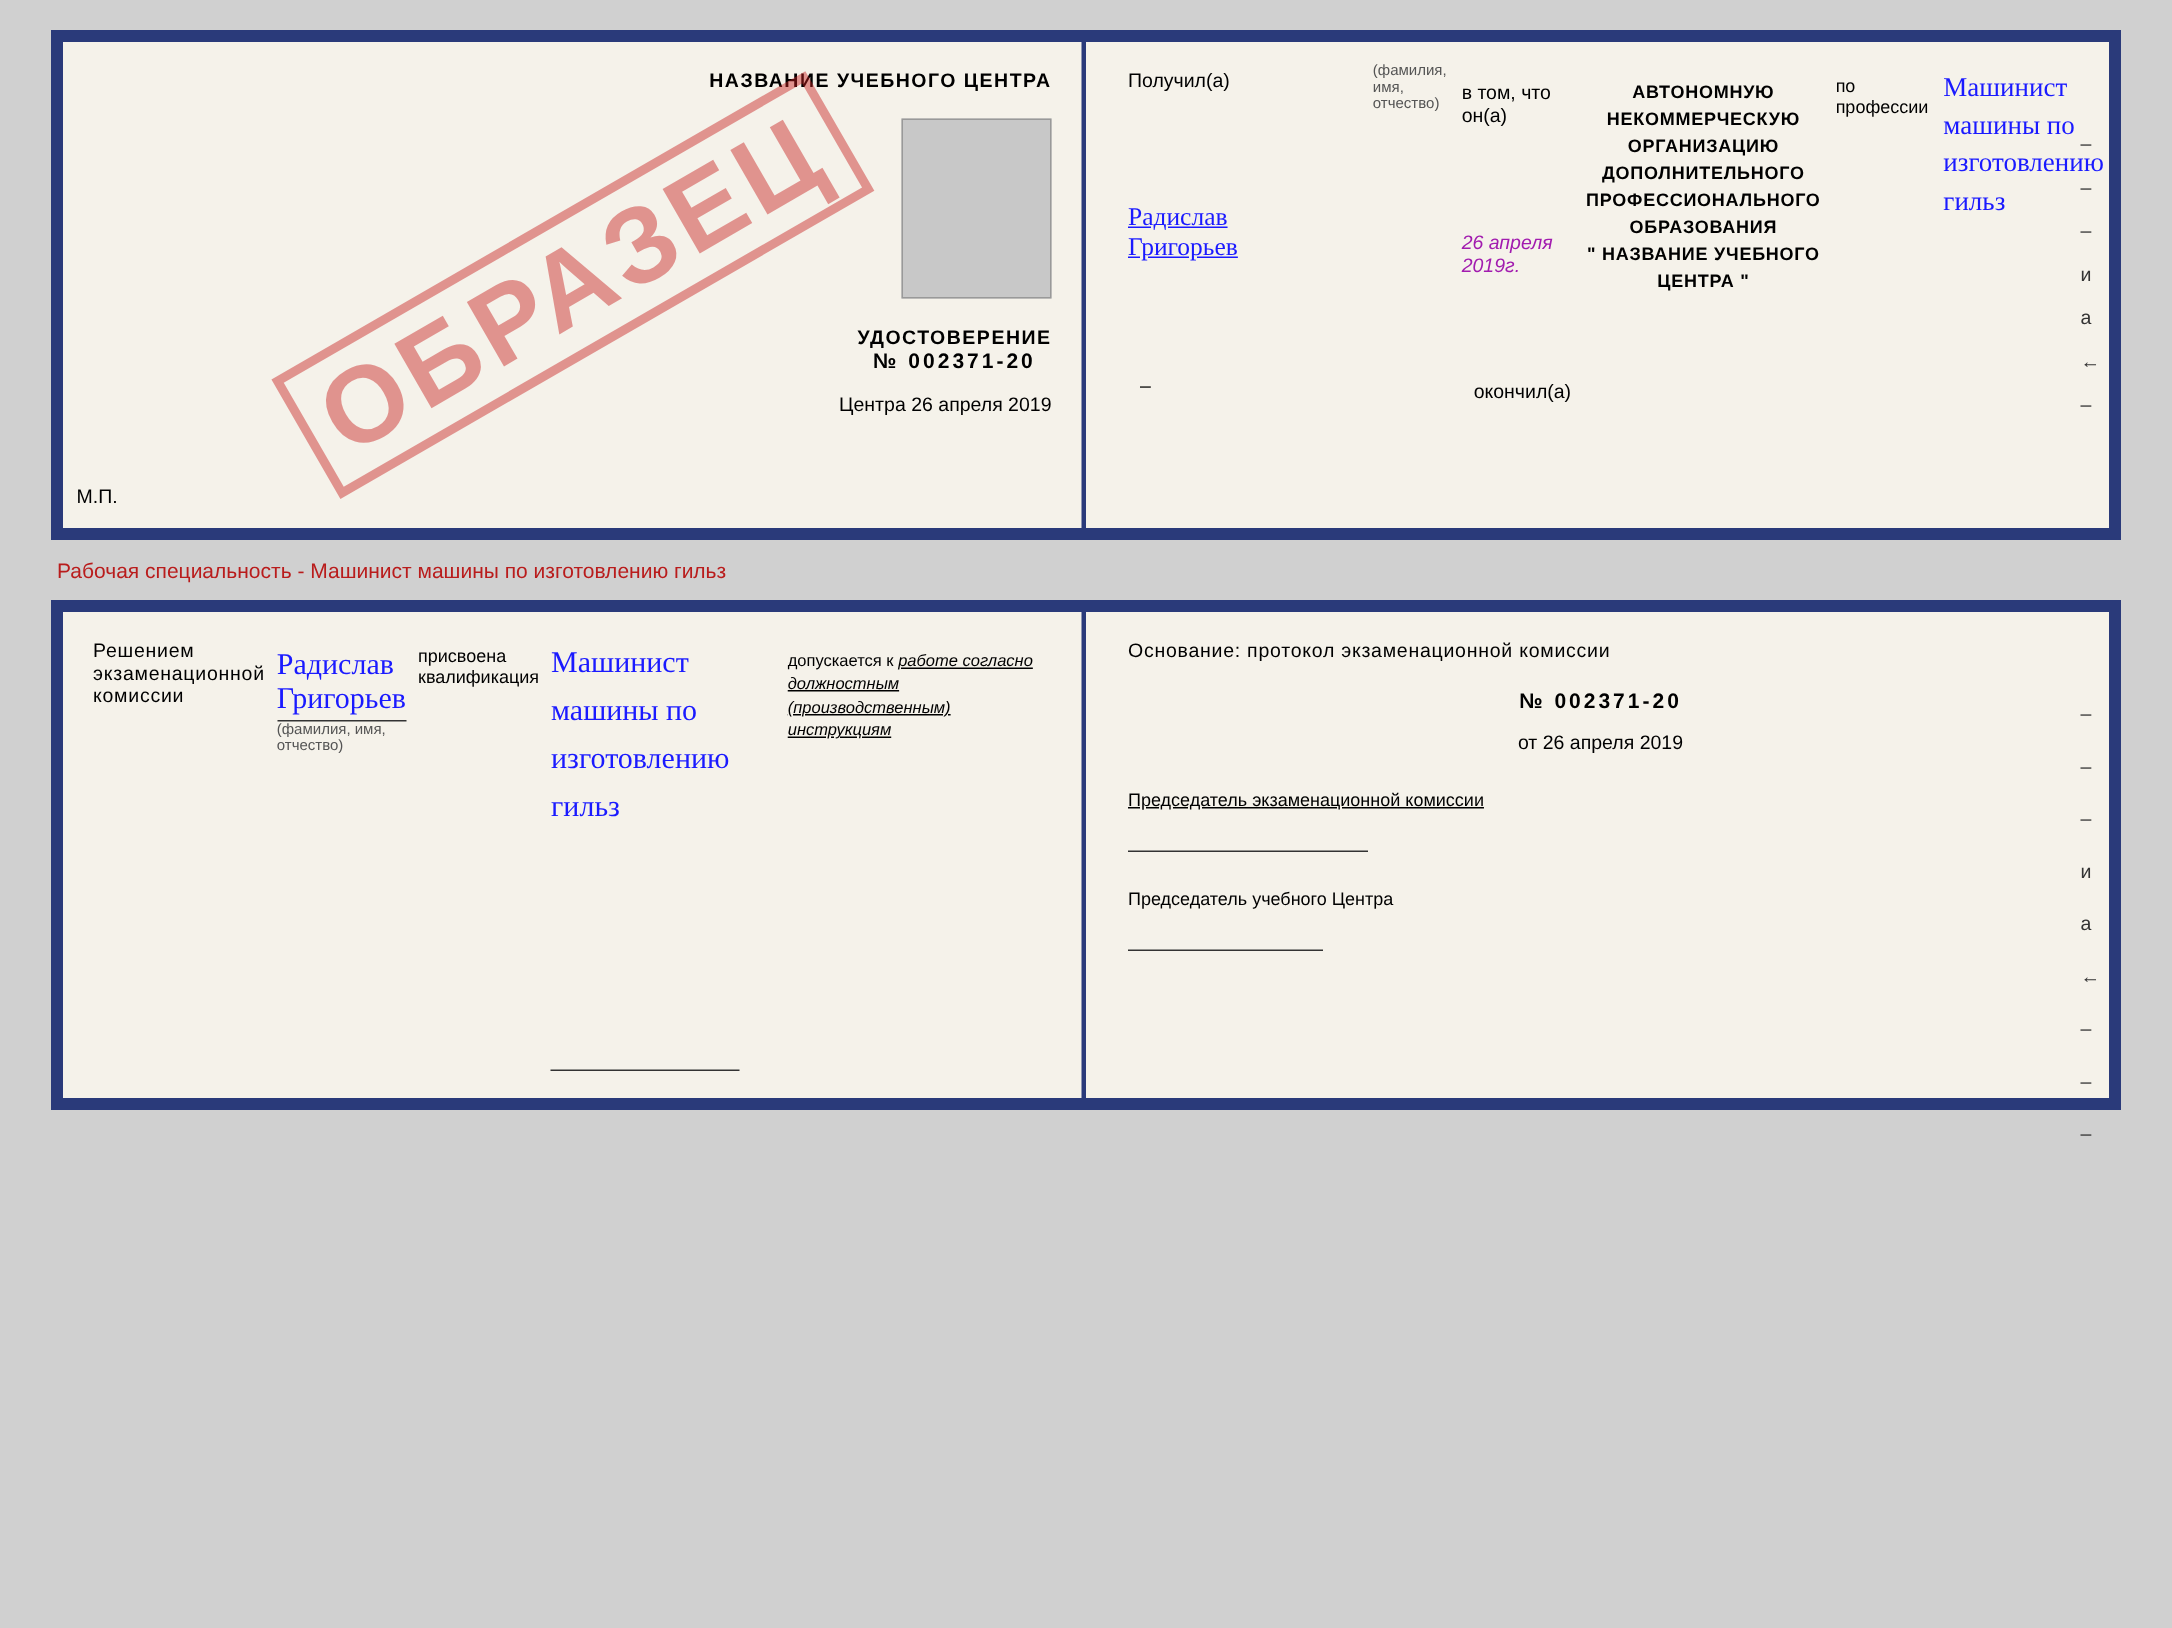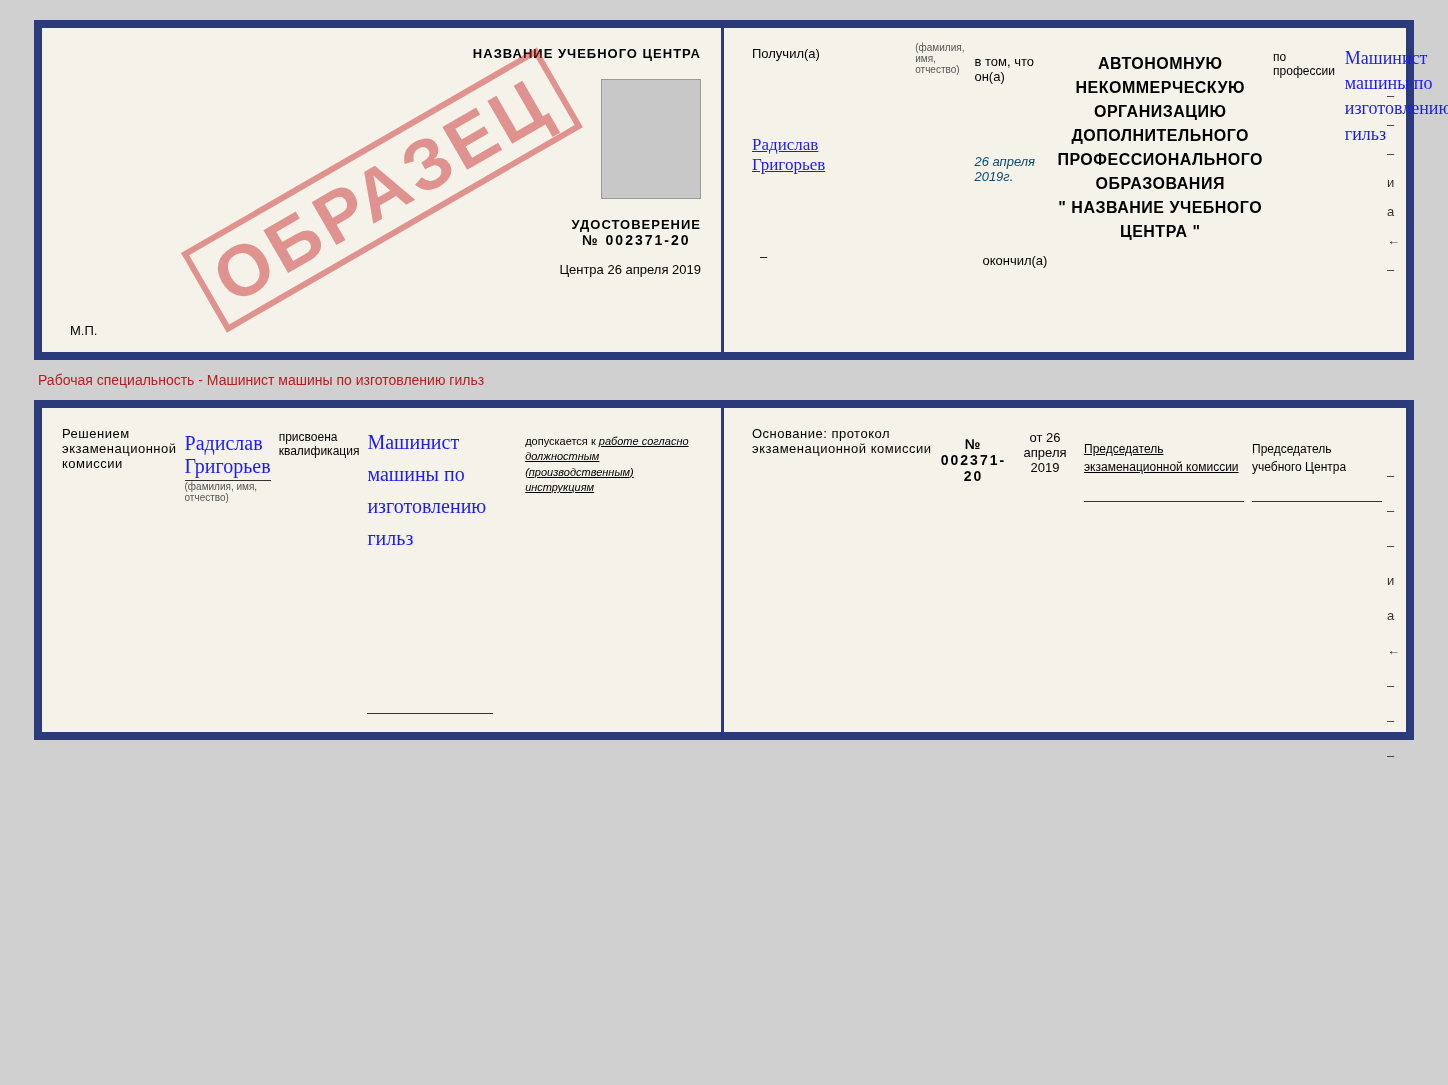--- a/index.html
+++ b/index.html
@@ -89,21 +89,21 @@
 
     .cert-issued {
       font-size: 13px;
       margin-top: 14px;
       font-family: Arial, sans-serif;
     }
 
     .cert-mp {
       position: absolute;
       bottom: 14px;
-      left: 28px;
+      left: 9px;
       font-size: 13px;
       font-family: Arial, sans-serif;
     }
 
     
     .obrazec-stamp {
       position: absolute;
       top: 50%;
       left: 50%;
       transform: translate(-50%, -50%) rotate(-30deg);
@@ -137,26 +137,26 @@
     .right-handwritten {
       font-family: 'Brush Script MT', cursive;
       font-size: 17px;
       color: #1a1aff;
       text-decoration: underline;
     }
 
     .right-date-handwritten {
       font-style: italic;
       font-size: 13px;
-      color: #0c4a6e;
+      color: #a21caf;
     }
 
     .right-block-center {
       text-align: center;
-      font-size: 16px;
+      font-size: 12px;
       font-family: Arial, sans-serif;
       font-weight: bold;
       letter-spacing: 0.5px;
       line-height: 1.5;
       margin-top: 6px;
     }
 
     .right-profession-label {
       font-size: 12px;
       font-family: Arial, sans-serif;
@@ -209,21 +209,21 @@
       padding: 18px 20px 18px 20px;
       display: flex;
       flex-direction: row;
       gap: 8px;
     }
 
     .bottom-doc-right {
       width: 50%;
       padding: 18px 24px 18px 28px;
       display: flex;
-      flex-direction: row;
+      flex-direction: column;
       gap: 8px;
       position: relative;
     }
 
     .bottom-left-title {
       font-size: 13px;
       font-family: Arial, sans-serif;
       letter-spacing: 0.5px;
     }
 

